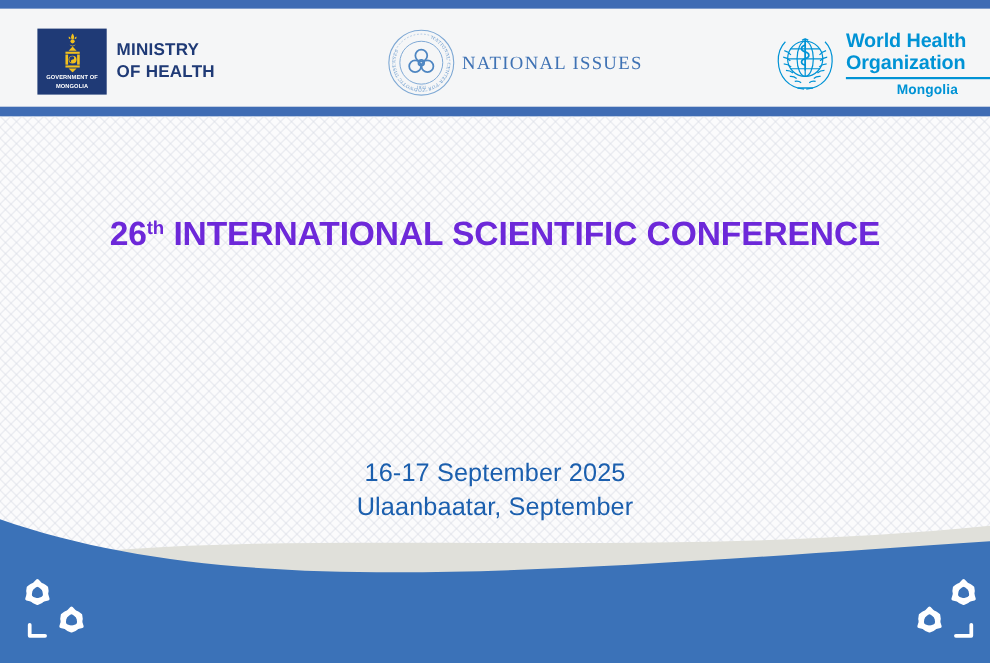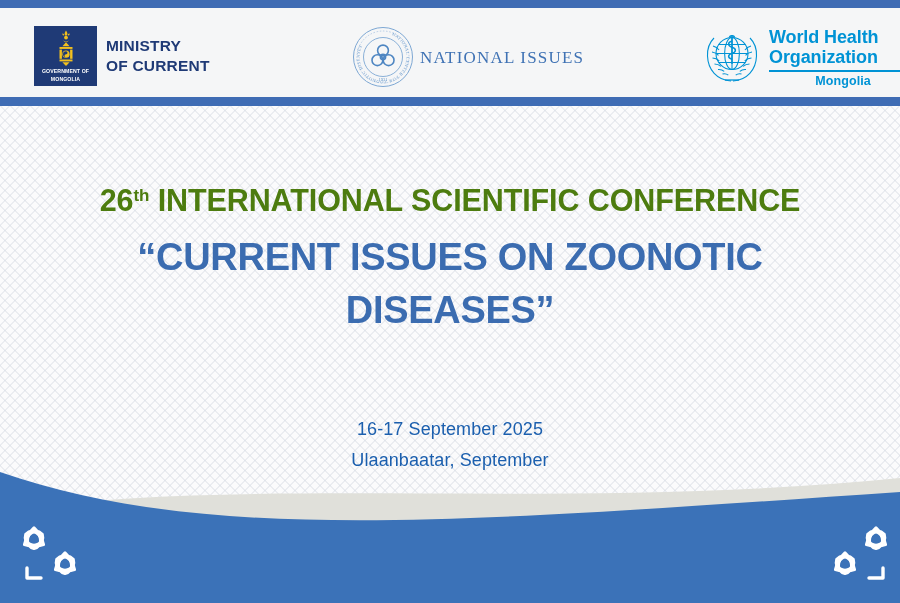--- a/index.html
+++ b/index.html
@@ -171,26 +171,26 @@
   }
 
   
   .title-block {
     position: absolute;
     left: 0; top: 174px;
     width: 900px;
     text-align: center;
   }
   .title-main {
-    color: #4d7c0f;
+    color: #6d28d9;
     font-size: 30.5px;
     font-weight: bold;
     letter-spacing: -0.1px;
     line-height: 42px;
-    margin: 1px;
+    margin: 13px;
     white-space: nowrap;
   }
   .title-main sup {
     font-size: 17px;
     vertical-align: 10px;
   }
   .title-quote {
     color: #3b6cb0;
     font-size: 38px;
     font-weight: bold;
@@ -201,21 +201,21 @@
 
   
   .meta-block {
     position: absolute;
     left: 0; top: 414px;
     width: 900px;
     text-align: center;
   }
   .meta-line {
     color: #1b5fae;
-    font-size: 18px;
+    font-size: 23px;
     line-height: 31px;
     letter-spacing: 0.1px;
   }
 
   
   .waves {
     position: absolute;
     left: 0; top: 0;
     width: 900px; height: 603px;
     pointer-events: none;
@@ -274,21 +274,21 @@
           </g>
           <g fill="#1f3a76">
             <path d="M17 21.2 a1.5 1.5 0 0 1 0 3.0 a1.5 1.5 0 0 0 0 3.0 a3.0 3.0 0 0 1 0 -6.0 Z"></path>
           </g>
         </svg>
         <div class="moh-emblem-cap1">GOVERNMENT OF</div>
         <div class="moh-emblem-cap2">MONGOLIA</div>
       </div>
       <div class="moh-text">
         <div>MINISTRY</div>
-        <div>OF CURRENT</div>
+        <div>OF HEALTH</div>
       </div>
     </div>
 
     <div class="ncz">
       <svg class="ncz-seal" viewBox="0 0 62 62">
         <circle cx="31" cy="31" r="29.5" fill="none" stroke="#7ea8d4" stroke-width="1"></circle>
         <circle cx="31" cy="31" r="26" fill="none" stroke="#9dbcdf" stroke-width="0.7" stroke-dasharray="1.6 1.6"></circle>
         <circle cx="31" cy="31" r="19.5" fill="none" stroke="#7ea8d4" stroke-width="0.9"></circle>
 
         <g fill="none" stroke="#4e86c2" stroke-width="1.6">
@@ -344,24 +344,20 @@
   </div>
 
   <div class="header-rule"></div>
 
   <div class="body-area"></div>
 
   <div class="title-block">
     <div class="title-main">
       <span>26</span><sup>th</sup>
       <span>INTERNATIONAL SCIENTIFIC CONFERENCE</span>
-    </div>
-    <div class="title-quote">
-      <div>“CURRENT ISSUES ON ZOONOTIC</div>
-      <div>DISEASES”</div>
     </div>
   </div>
 
   <div class="meta-block">
     <div class="meta-line">16-17 September 2025</div>
     <div class="meta-line">Ulaanbaatar, September</div>
   </div>
 
   <svg class="waves" viewBox="0 0 900 603" preserveAspectRatio="none">
 

